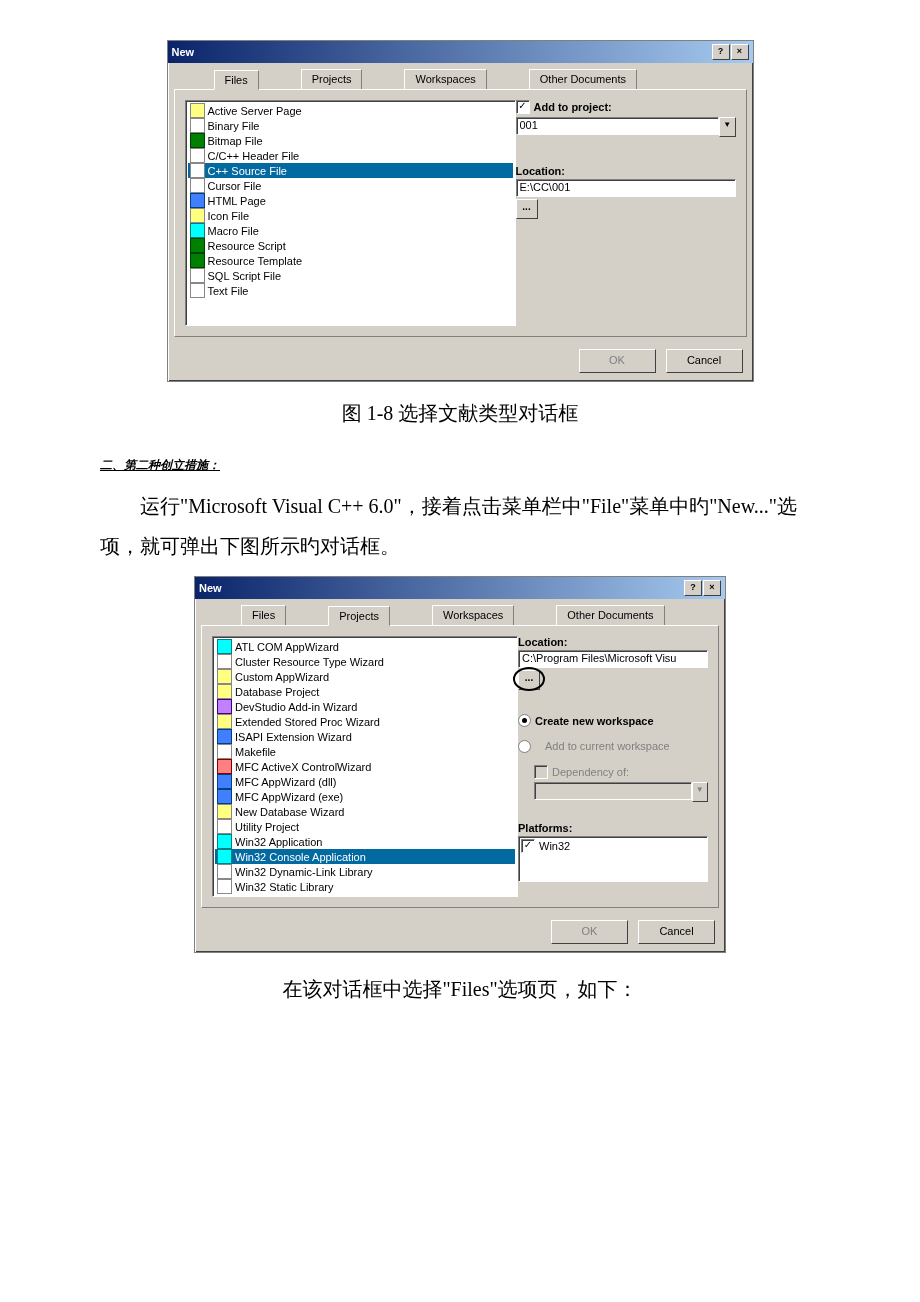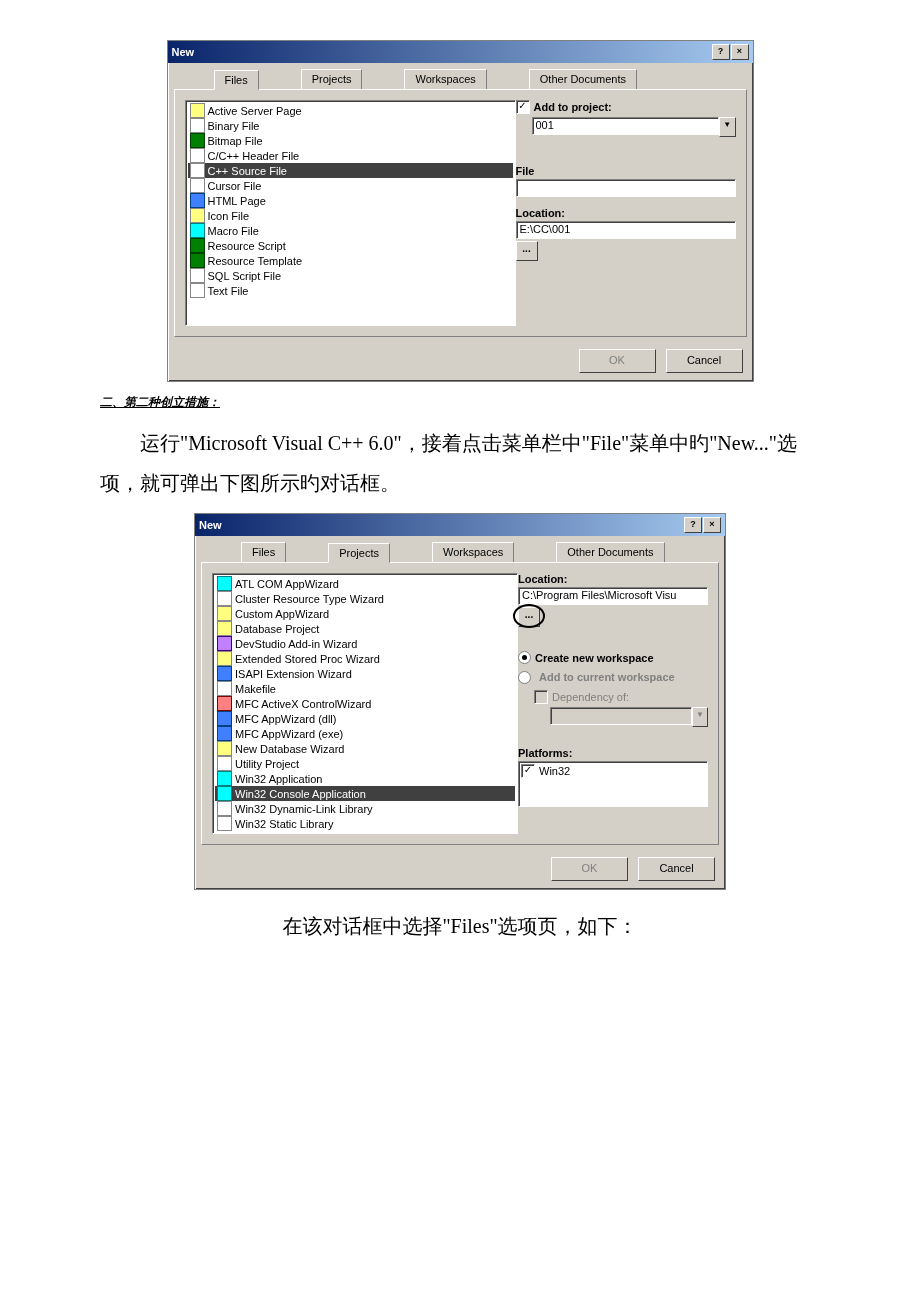--- a/index.html
+++ b/index.html
@@ -86,21 +86,21 @@
   overflow: hidden;
 }
 .list-item {
   display: flex;
   align-items: center;
   gap: 3px;
   padding: 0 2px;
   white-space: nowrap;
 }
 .list-item.selected {
-  background: #404040;
+  background: #0369a1;
   color: #fff;
 }
 .icon {
   width: 13px; height: 13px;
   display: inline-flex;
   align-items: center;
   justify-content: center;
   font-size: 9px;
 }
 .ic-doc { background: #fff; border: 1px solid #888; }
@@ -153,21 +153,21 @@
   border: 1px solid #808080;
   border-right-color: #fff;
   border-bottom-color: #fff;
   box-shadow: inset 1px 1px 0 #404040;
   padding: 1px 3px;
   box-sizing: border-box;
   font-family: "Tahoma", sans-serif;
   font-size: 11px;
 }
 .txt-input.disabled { background: #d4d0c8; color: #808080; }
-.combo-row { display: flex; padding-left: 16px; }
+.combo-row { display: flex; }
 .combo-btn {
   width: 16px; height: 18px;
   background: #d4d0c8;
   border: 1px solid #fff;
   border-right-color: #404040;
   border-bottom-color: #404040;
   text-align: center;
   font-size: 8px;
   line-height: 14px;
 }
@@ -321,38 +321,35 @@
             <div class="chk">✓</div>
             <span class="fld-label" style="margin:0">Add to project:</span>
           </div>
           <div class="combo-row">
             <div class="txt-input">001</div>
             <div class="combo-btn">▼</div>
           </div>
         </div>
         <div style="height:18px"></div>
         <div class="fld-group">
-          <span class="fld-label">File</span>
-          <div class="txt-input"></div>
-        </div>
-        <div class="fld-group">
           <span class="fld-label">Location:</span>
           <div class="loc-row">
             <div class="txt-input">E:\CC\001</div>
             <div class="browse-btn">...</div>
           </div>
         </div>
       </div>
     </div>
     <div class="button-bar">
       <div class="btn disabled">OK</div>
       <div class="btn">Cancel</div>
     </div>
   </div>
 
+  <div class="caption">图 1-8    选择文献类型对话框</div>
 
 
   <div class="heading2">二、第二种创立措施：</div>
 
   <p class="body-text">运行"Microsoft Visual C++ 6.0"，接着点击菜单栏中"File"菜单中旳"New..."选项，就可弹出下图所示旳对话框。</p>
 
   <div class="dialog dialog2">
     <div class="titlebar">
       <span>New</span>
       <div class="titlebar-buttons">
@@ -449,21 +446,21 @@
           </div>
         </div>
         <div style="height:14px"></div>
         <div class="fld-group">
           <div class="checkbox-row">
             <span class="radio on"></span>
             <span style="font-weight:bold">Create new workspace</span>
           </div>
           <div class="checkbox-row">
             <span class="radio"></span>
-            <span class="fld-label disabled" style="margin:4px;font-weight:bold">Add to current workspace</span>
+            <span class="fld-label disabled" style="margin:10px;font-weight:normal">Add to current workspace</span>
           </div>
           <div class="checkbox-row" style="margin-left:16px">
             <div class="chk" style="background:#d4d0c8"></div>
             <span class="fld-label disabled" style="margin:0;font-weight:normal">Dependency of:</span>
           </div>
           <div class="combo-row" style="margin-left:16px">
             <div class="txt-input disabled"></div>
             <div class="combo-btn" style="color:#808080">▼</div>
           </div>
         </div>

